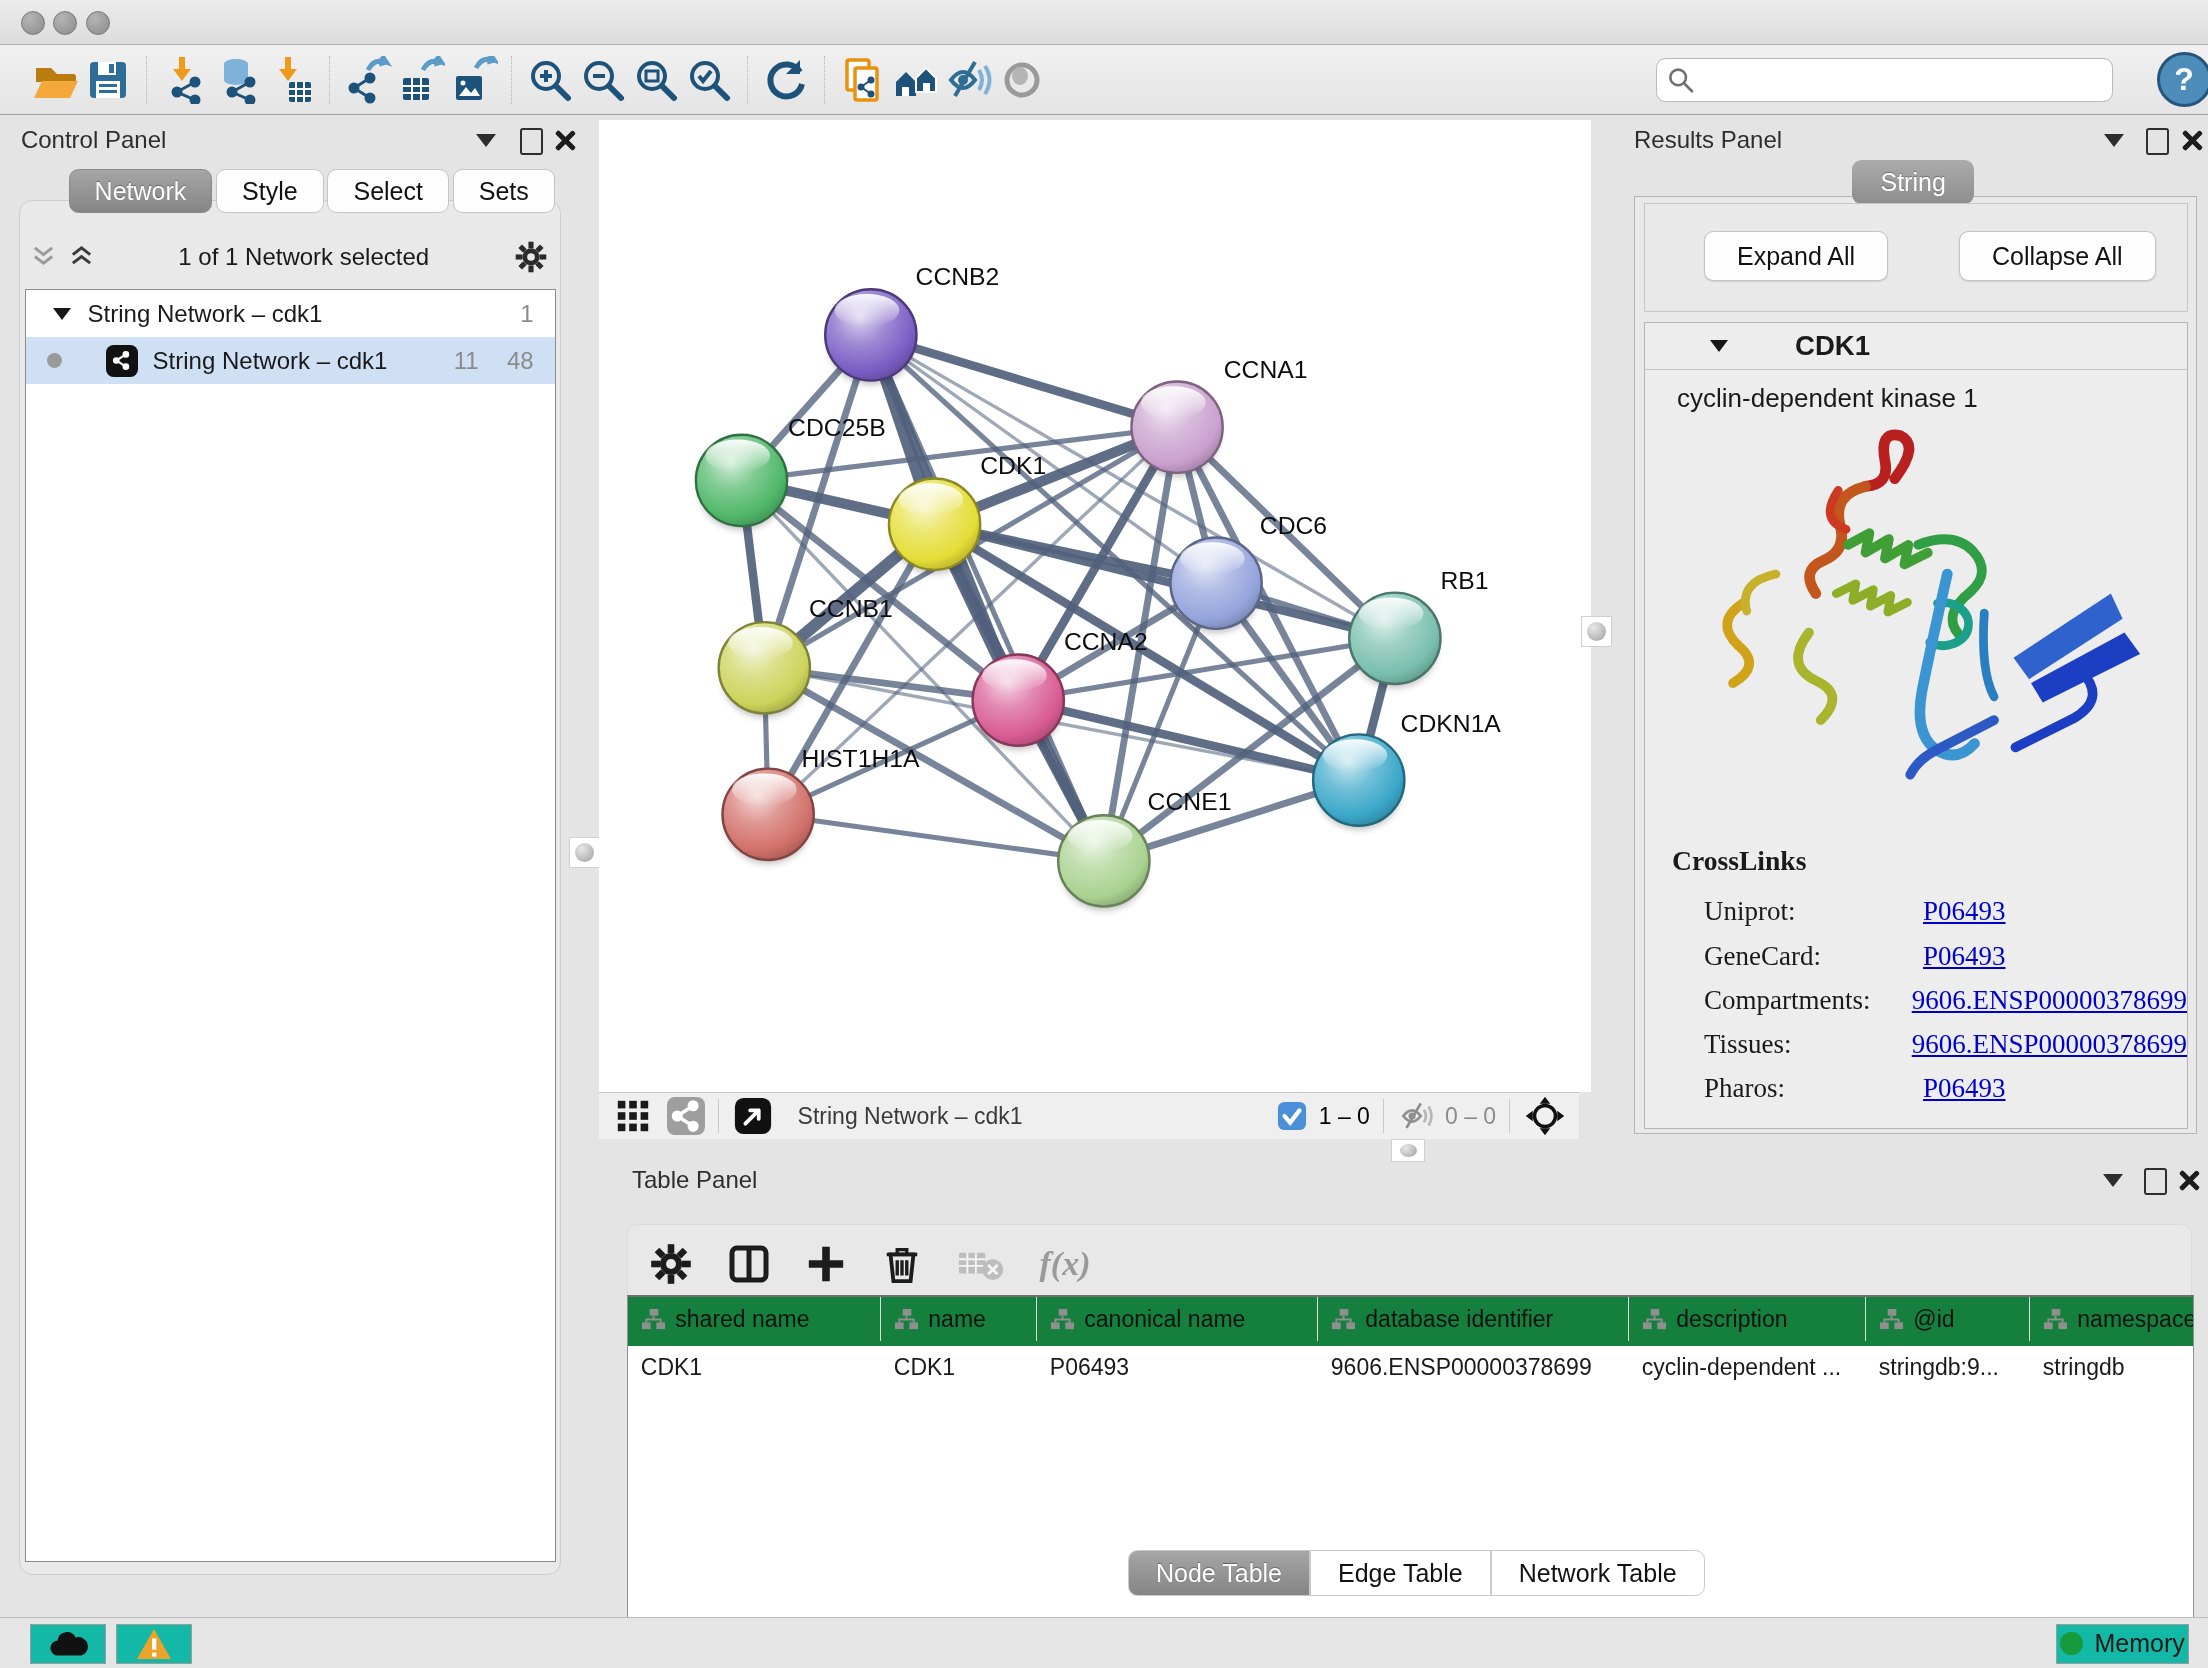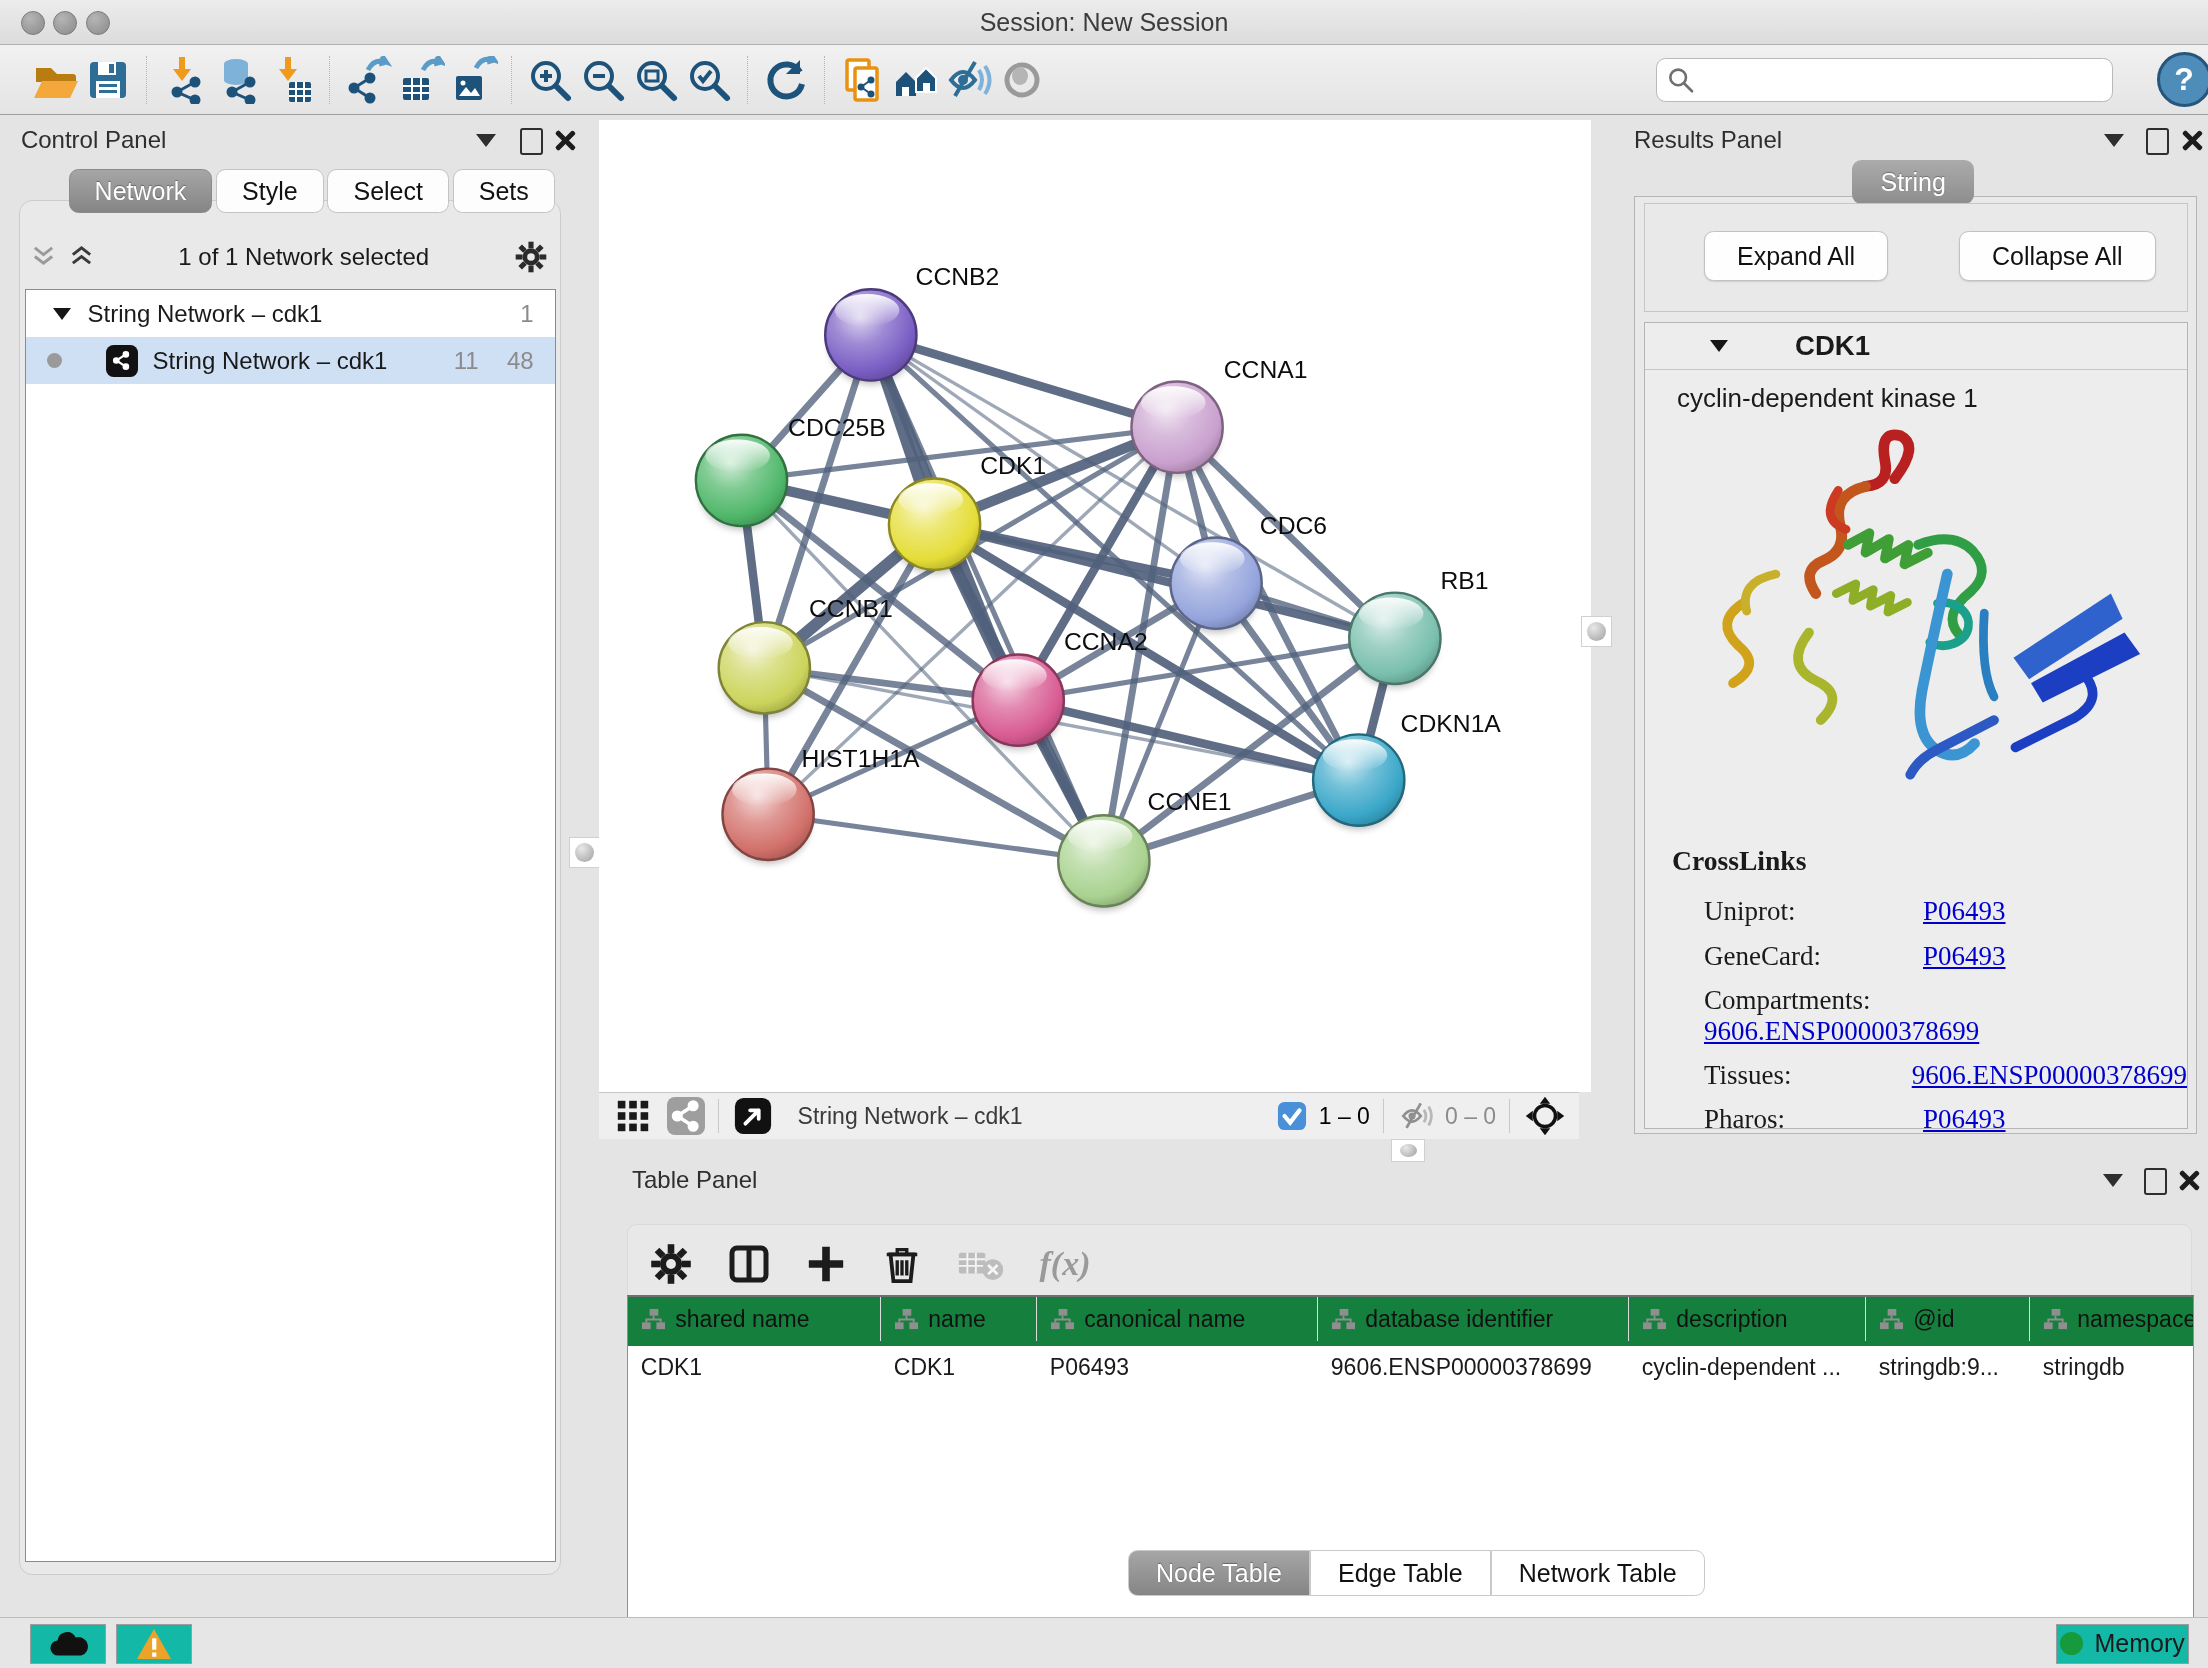--- a/index.html
+++ b/index.html
@@ -95,21 +95,20 @@
 </style>
 </head>
 <body>
 
 <div id="root">
 
   <div class="abs titlebar">
     <div class="tl" style="left:21px"></div>
     <div class="tl" style="left:53px"></div>
     <div class="tl" style="left:86px"></div>
-    <div class="titlebar-title">Session: New Session</div>
   </div>
 
   <div class="abs toolbar" style="padding-left:28.5px;">
     <div class="tbtn">
       <svg width="48" height="48" viewBox="0 0 48 48">
           <path d="M5 12 h15 l6 6 h16 a3 3 0 0 1 3 3 v5 h-40 z" fill="#b97c10"></path>
           <path d="M3 42 l8-17 h36 l-8 17 z" fill="#f4a83b"></path>
         </svg>
     </div>
     <div class="tbtn">
@@ -719,21 +718,21 @@
       <div style="padding:5.7px 0 0 27px;" class="xl-head">CrossLinks</div>
       <div id="xlinks" style="padding:5.7px 0 0 59px;">
           <div style="display: flex; margin-top: 13.3px;">
             <span class="xl-label" style="width: 219px;">Uniprot:</span>
             <a class="xl-value">P06493</a>
           </div>
           <div style="display: flex; margin-top: 13.3px;">
             <span class="xl-label" style="width: 219px;">GeneCard:</span>
             <a class="xl-value">P06493</a>
           </div>
-          <div style="display: flex; margin-top: 13.3px; flex-direction: column;">
+          <div style="display: flex; margin-top: 13.3px;">
             <span class="xl-label" style="width: 219px;">Compartments:</span>
             <a class="xl-value">9606.ENSP00000378699</a>
           </div>
           <div style="display: flex; margin-top: 13.3px;">
             <span class="xl-label" style="width: 219px;">Tissues:</span>
             <a class="xl-value">9606.ENSP00000378699</a>
           </div>
           <div style="display: flex; margin-top: 13.3px;">
             <span class="xl-label" style="width: 219px;">Pharos:</span>
             <a class="xl-value">P06493</a>

